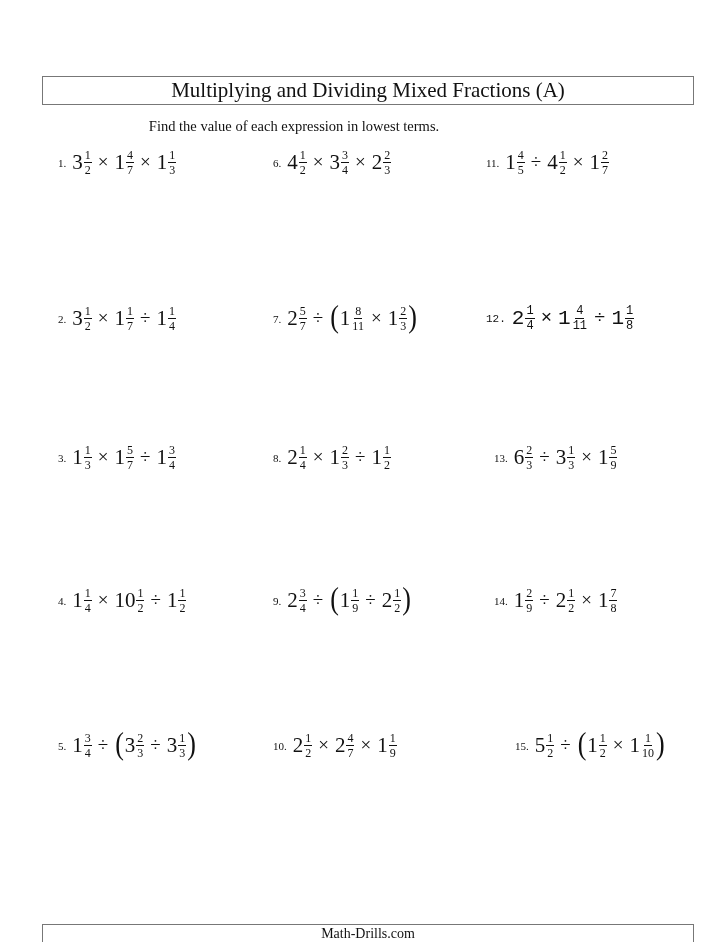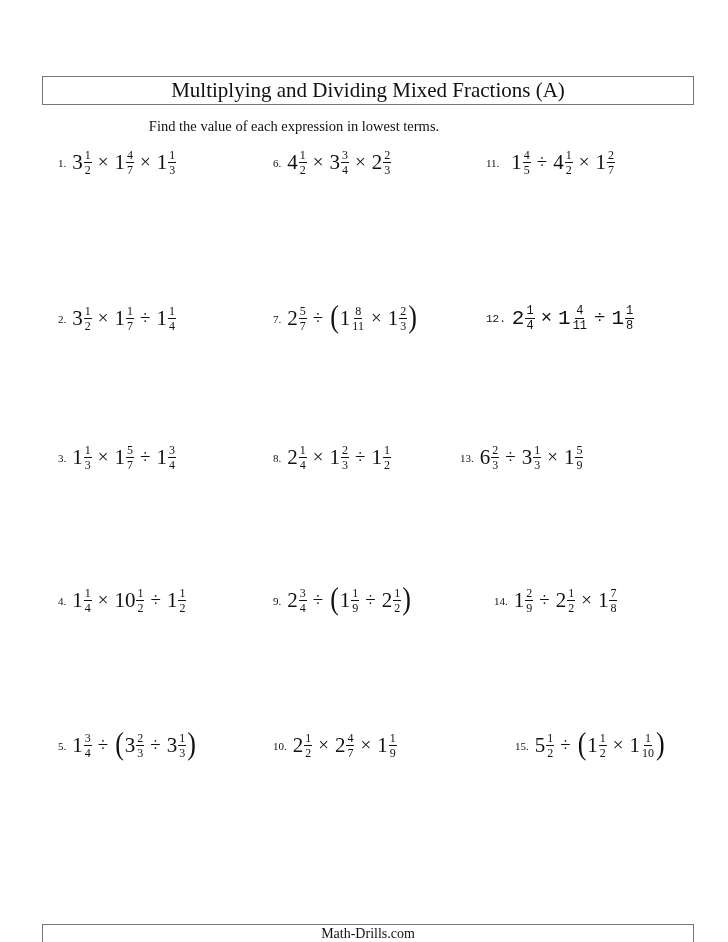--- a/index.html
+++ b/index.html
@@ -310,21 +310,21 @@
         <span class="op">×</span>
         <span class="mixed">
           <span class="whole">1</span>
           <span class="frac">
             <span class="num">1</span>
             <span class="den">9</span>
           </span>
         </span>
       </span>
     </div>
-    <div class="problem" style="left: 486px; top: 142px; gap: 6px;">
+    <div class="problem" style="left: 486px; top: 142px;">
       <span class="pnum">11.</span>
       <span class="expr">
         <span class="mixed">
           <span class="whole">1</span>
           <span class="frac">
             <span class="num">4</span>
             <span class="den">5</span>
           </span>
         </span>
         <span class="op">÷</span>
@@ -366,21 +366,21 @@
         <span class="op">÷</span>
         <span class="mixed">
           <span class="whole">1</span>
           <span class="frac">
             <span class="num">1</span>
             <span class="den">8</span>
           </span>
         </span>
       </span>
     </div>
-    <div class="problem" style="left: 460px; top: 437px;">
+    <div class="problem" style="left: 494px; top: 437px;">
       <span class="pnum">13.</span>
       <span class="expr">
         <span class="mixed">
           <span class="whole">6</span>
           <span class="frac">
             <span class="num">2</span>
             <span class="den">3</span>
           </span>
         </span>
         <span class="op">÷</span>

